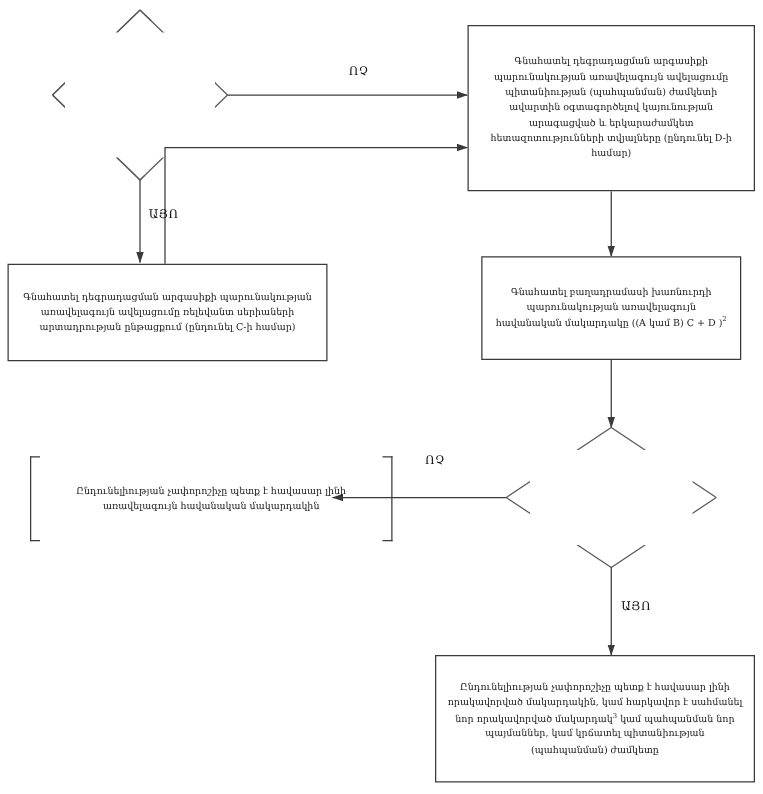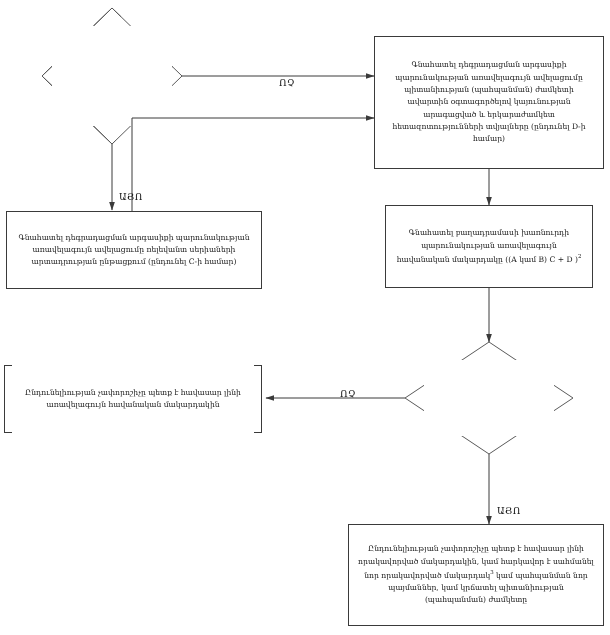--- a/index.html
+++ b/index.html
@@ -74,21 +74,20 @@
     text-align: center;
     font-size: 7.6px;
     line-height: 1.62;
   }
   .edge-label {
     position: absolute;
     font-size: 9.5px;
     letter-spacing: 0.4px;
     color: #111;
     white-space: nowrap;
-    margin-top: 25px;
   }
   sup {
     font-size: 0.72em;
     vertical-align: super;
   }
 </style>
 </head>
 <body>
 
 <div id="canvas">
@@ -124,34 +123,34 @@
       <polyline points="573,398 489,454 405,398" fill="none" stroke="#5a5a5a" stroke-width="1"></polyline>
       <rect x="424" y="360" width="130" height="76" fill="#ffffff" stroke="none"></rect>
     </g>
 
     <line x1="405" y1="398" x2="266" y2="398" stroke="#3a3a3a" stroke-width="1" marker-end="url(#arrow)"></line>
 
     <line x1="489" y1="454" x2="489" y2="524" stroke="#3a3a3a" stroke-width="1" marker-end="url(#arrow)"></line>
   </svg>
 
 
-  <div class="node box" style="left:374px; top:36px; width:230px; height:133px;">
+  <div class="node box" style="left:374px; top:20px; width:230px; height:133px;">
     <div class="box-inner">Գնահատել դեգրադացման արգասիքի պարունակության առավելագույն ավելացումը պիտանիության (պահպանման) ժամկետի ավարտին օգտագործելով կայունության արագացված և երկարաժամկետ հետազոտությունների տվյալները (ընդունել D-ի համար)</div>
   </div>
 
   <div class="node box" style="left:6px; top:211px; width:256px; height:78px;">
     <div class="box-inner">Գնահատել դեգրադացման արգասիքի պարունակության առավելագույն ավելացումը ռելեվանտ սերիաների արտադրության ընթացքում (ընդունել C-ի համար)</div>
   </div>
 
   <div class="node box" style="left:385px; top:205px; width:208px; height:83px;">
     <div class="box-inner"><span>Գնահատել բաղադրամասի խառնուրդի պարունակության առավելագույն հավանական մակարդակը ((A կամ B) C + D )</span><sup>2</sup></div>
   </div>
 
 
-  <div class="node bracket-box" style="left:4px; top:365px; width:258px; height:68px;">
+  <div class="node bracket-box" style="left:24px; top:365px; width:290px; height:68px;">
     <div class="box-inner">Ընդունելիության չափորոշիչը պետք է հավասար լինի առավելագույն հավանական մակարդակին</div>
   </div>
 
   <div class="node box" style="left:348px; top:524px; width:256px; height:102px;">
     <div class="box-inner"><span>Ընդունելիության չափորոշիչը պետք է հավասար լինի որակավորված մակարդակին, կամ հարկավոր է սահմանել նոր որակավորված մակարդակ</span><sup>3</sup><span> կամ պահպանման նոր պայմաններ, կամ կրճատել պիտանիության (պահպանման) ժամկետը</span></div>
   </div>
 
   <div class="edge-label" style="left:279px; top:52px;">ՈՉ</div>
   <div class="edge-label" style="left:119px; top:166px;">ԱՅՈ</div>
   <div class="edge-label" style="left:340px; top:363px;">ՈՉ</div>

